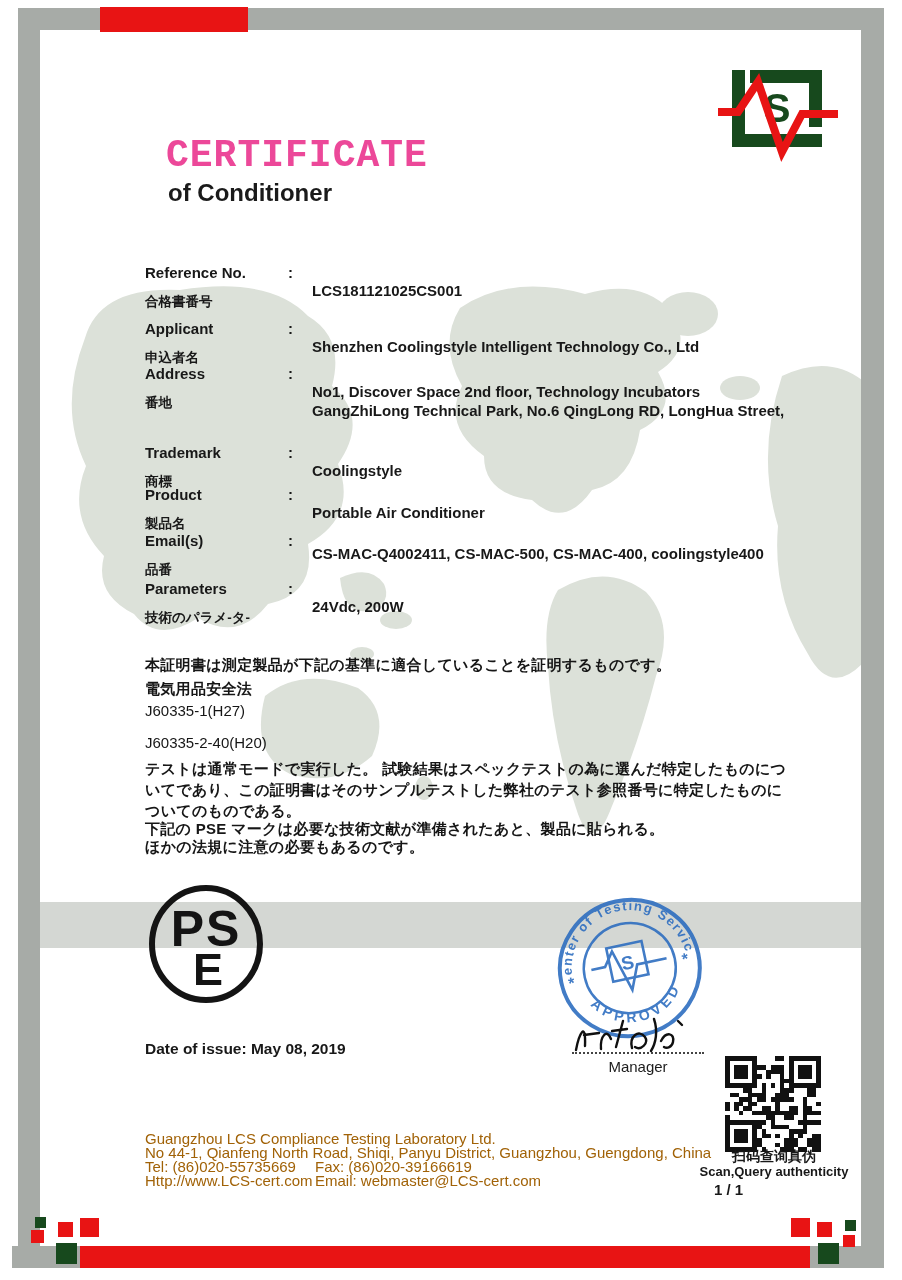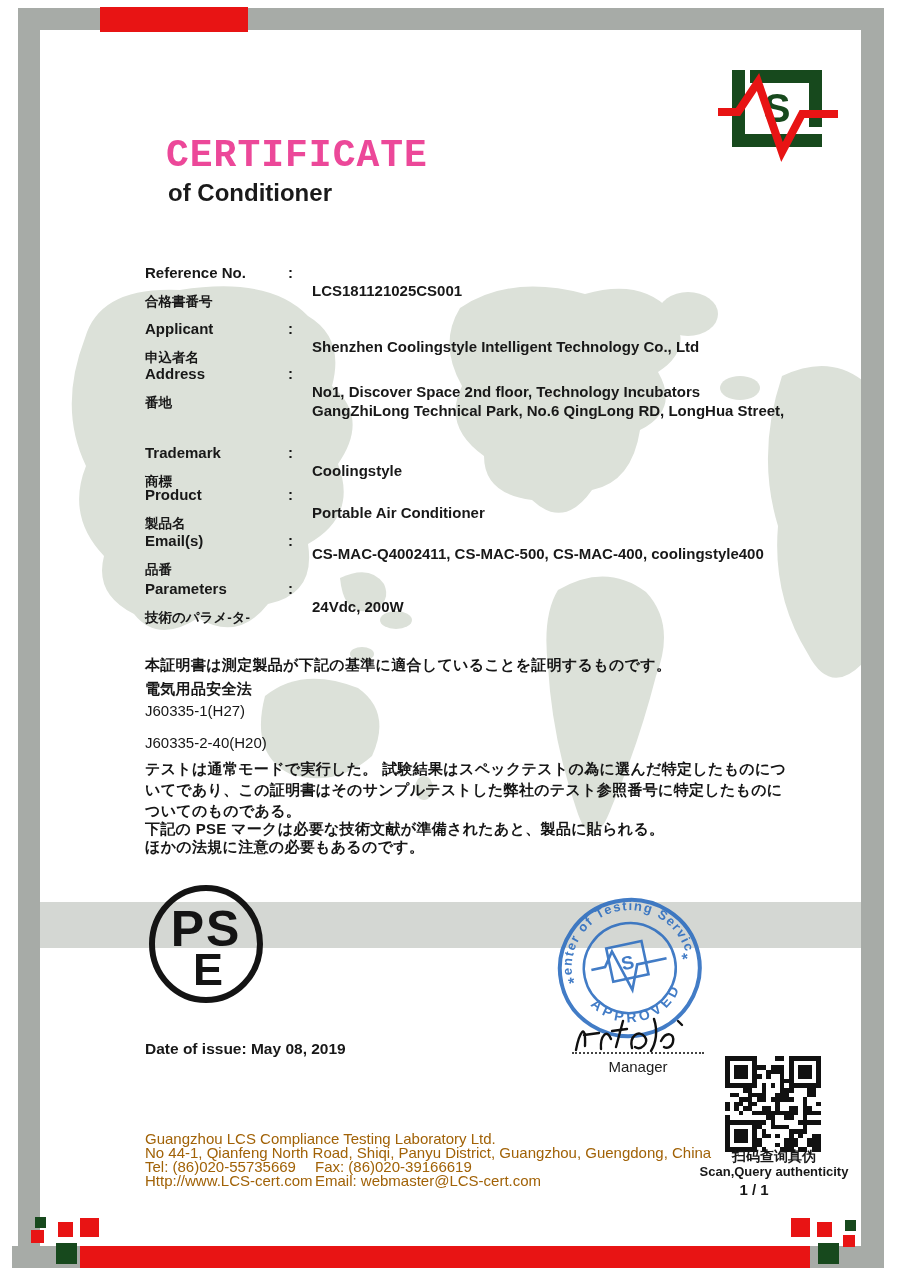--- a/index.html
+++ b/index.html
@@ -427,21 +427,21 @@
         <rect x="13" y="20" width="1" height="1"></rect>
         <rect x="14" y="20" width="1" height="1"></rect>
         <rect x="16" y="20" width="1" height="1"></rect>
         <rect x="17" y="20" width="1" height="1"></rect>
         <rect x="19" y="20" width="1" height="1"></rect>
         <rect x="20" y="20" width="1" height="1"></rect>
       </g>
   </svg>
   <div class="abs" style="left:694px;top:1148px;width:160px;text-align:center;font-size:14px;font-weight:bold">扫码查询真伪</div>
   <div class="abs" style="left:682px;top:1164px;width:184px;text-align:center;font-size:13px;font-weight:bold">Scan,Query authenticity</div>
-  <div class="abs" style="left:714px;top:1181px;width:80px;text-align:center;font-weight:bold;font-size:15px">1 / 1</div>
+  <div class="abs" style="left:714px;top:1181px;width:80px;font-weight:bold;font-size:15px">1 / 1</div>
 
   <div class="abs footer-line" style="left:145px;top:1130px">Guangzhou LCS Compliance Testing Laboratory Ltd.</div>
   <div class="abs footer-line" style="left:145px;top:1144px">No 44-1, Qianfeng North Road, Shiqi, Panyu District, Guangzhou, Guengdong, China</div>
   <div class="abs" style="left:145px;top:1158px;width:500px">
     <span class="footer-line">Tel: (86)020-55735669</span>
     <span class="footer-line abs" style="left:170px;top:0">Fax: (86)020-39166619</span>
   </div>
   <div class="abs" style="left:145px;top:1172px;width:500px">
     <span class="footer-line">Http://www.LCS-cert.com</span>
     <span class="footer-line abs" style="left:170px;top:0">Email: webmaster@LCS-cert.com</span>

